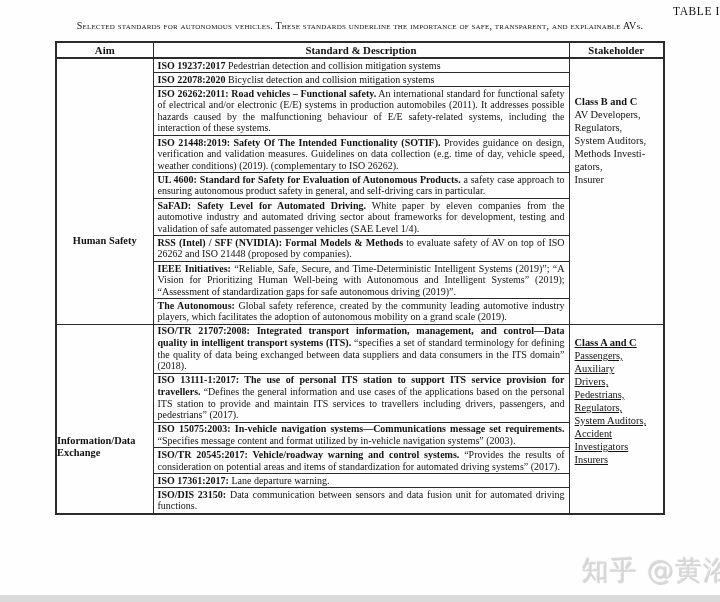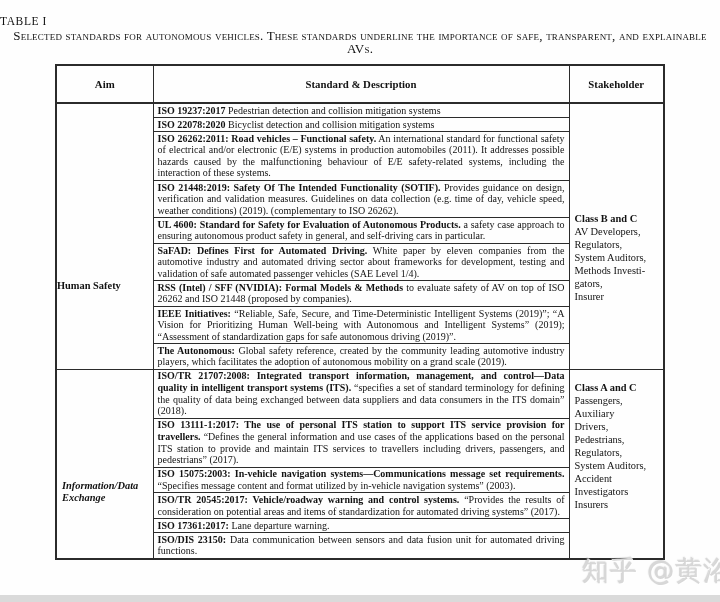--- a/index.html
+++ b/index.html
@@ -3,56 +3,56 @@
 <meta charset="utf-8">
 <style>
   * { margin:0; padding:0; box-sizing:border-box; }
   html,body { background:#fff; }
   .page {
     position:relative; width:720px; height:602px; overflow:hidden;
     background:#fefefe; color:#121212;
     font-family:"Liberation Serif", serif;
   }
   .title {
-    padding-top:15px; text-align:left;
+    padding-top:5px; text-align:right;
     font-size:11.5px; letter-spacing:.6px;
   }
   .caption {
     margin:2px auto 0; width:714px; text-align:center;
-    font-variant:small-caps; font-size:13px; line-height:13px;
+    font-variant:small-caps; font-size:10px; line-height:13px;
     letter-spacing:.2px;
   }
   table.standards {
     margin:9px 0 0 55px; width:608px; table-layout:fixed;
     border-collapse:collapse; border:2px solid #2b2b2b;
   }
   col.c-aim { width:97px; } col.c-std { width:416px; } col.c-stk { width:95px; }
   th, td { border:1px solid #2b2b2b; }
   thead th {
     font-size:10.8px; font-weight:bold; text-align:center;
-    padding:12px 2px; border-bottom:2px solid #2b2b2b; line-height:12px;margin-left:23px;
+    padding:1px 2px; border-bottom:2px solid #2b2b2b; line-height:12px;margin-left:23px;
   }
   td.std {
     font-size:10px; line-height:11.6px; text-align:justify;
     padding:0.5px 4px 1px 4px; vertical-align:top;
   }
   .b { font-weight:bold; }
   td.aim {
     font-weight:bold; vertical-align:top; font-size:10.4px; line-height:12.5px;
   }
-  td.aim1 { text-align:left; }
+  td.aim1 { text-align:center; }
   td.aim1 .aim-inner { padding-top:176px; }
-  td.aim2 { text-align:left; padding-left:5px; padding-right:2px;font-style:italic; }
+  td.aim2 { text-align:left; padding-right:2px; }
   td.aim2 .aim-inner { padding-top:110px; }
   td.stk {
     vertical-align:top; font-size:10.4px; line-height:13px;
     padding:0 2px 0 5px;
   }
-  td.stk1 .stk-inner { padding-top:108px; }
-  td.stk2 .stk-inner { padding-top:11px; }
+  td.stk1 .stk-inner { padding-top:36px; }
+  td.stk2 .stk-inner { padding-top:11px;text-decoration:underline; }
   .watermark {
     position:absolute; left:582px; top:553px;
     font-size:27px; letter-spacing:1px; white-space:nowrap;
     color:#d7d7d7;
     text-shadow:1px 1px 0 rgba(255,255,255,.85), -1px -1px 1px rgba(150,150,150,.4);
     font-family:"DejaVu Sans", sans-serif;
   }
   .bottom-strip {
     position:absolute; left:0; bottom:0; width:720px; height:7px;
     background:#dadada;
@@ -105,21 +105,21 @@
       <tr>
           <td class="std"><span class="b">ISO 26262:2011: Road vehicles – Functional safety.</span> <span>An international standard for functional safety of electrical and/or electronic (E/E) systems in production automobiles (2011). It addresses possible hazards caused by the malfunctioning behaviour of E/E safety-related systems, including the interaction of these systems.</span></td>
         </tr>
       <tr>
           <td class="std"><span class="b">ISO 21448:2019: Safety Of The Intended Functionality (SOTIF).</span> <span>Provides guidance on design, verification and validation measures. Guidelines on data collection (e.g. time of day, vehicle speed, weather conditions) (2019). (complementary to ISO 26262).</span></td>
         </tr>
       <tr>
           <td class="std"><span class="b">UL 4600: Standard for Safety for Evaluation of Autonomous Products.</span> <span>a safety case approach to ensuring autonomous product safety in general, and self-driving cars in particular.</span></td>
         </tr>
       <tr>
-          <td class="std"><span class="b">SaFAD: Defines First for Automated Driving.</span> <span>White paper by eleven companies from the automotive industry and automated driving sector about frameworks for development, testing and validation of safe automated passenger vehicles (SAE Level 1/4).</span></td>
+          <td class="std"><span class="b">SaFAD: Safety Level for Automated Driving.</span> <span>White paper by eleven companies from the automotive industry and automated driving sector about frameworks for development, testing and validation of safe automated passenger vehicles (SAE Level 1/4).</span></td>
         </tr>
       <tr>
           <td class="std"><span class="b">RSS (Intel) / SFF (NVIDIA): Formal Models &amp; Methods</span> <span>to evaluate safety of AV on top of ISO 26262 and ISO 21448 (proposed by companies).</span></td>
         </tr>
       <tr>
           <td class="std"><span class="b">IEEE Initiatives:</span> <span>“Reliable, Safe, Secure, and Time-Deterministic Intelligent Systems (2019)”; “A Vision for Prioritizing Human Well-being with Autonomous and Intelligent Systems” (2019); “Assessment of standardization gaps for safe autonomous driving (2019)”.</span></td>
         </tr>
       <tr>
           <td class="std"><span class="b">The Autonomous:</span> <span>Global safety reference, created by the community leading automotive industry players, which facilitates the adoption of autonomous mobility on a grand scale (2019).</span></td>
         </tr>

